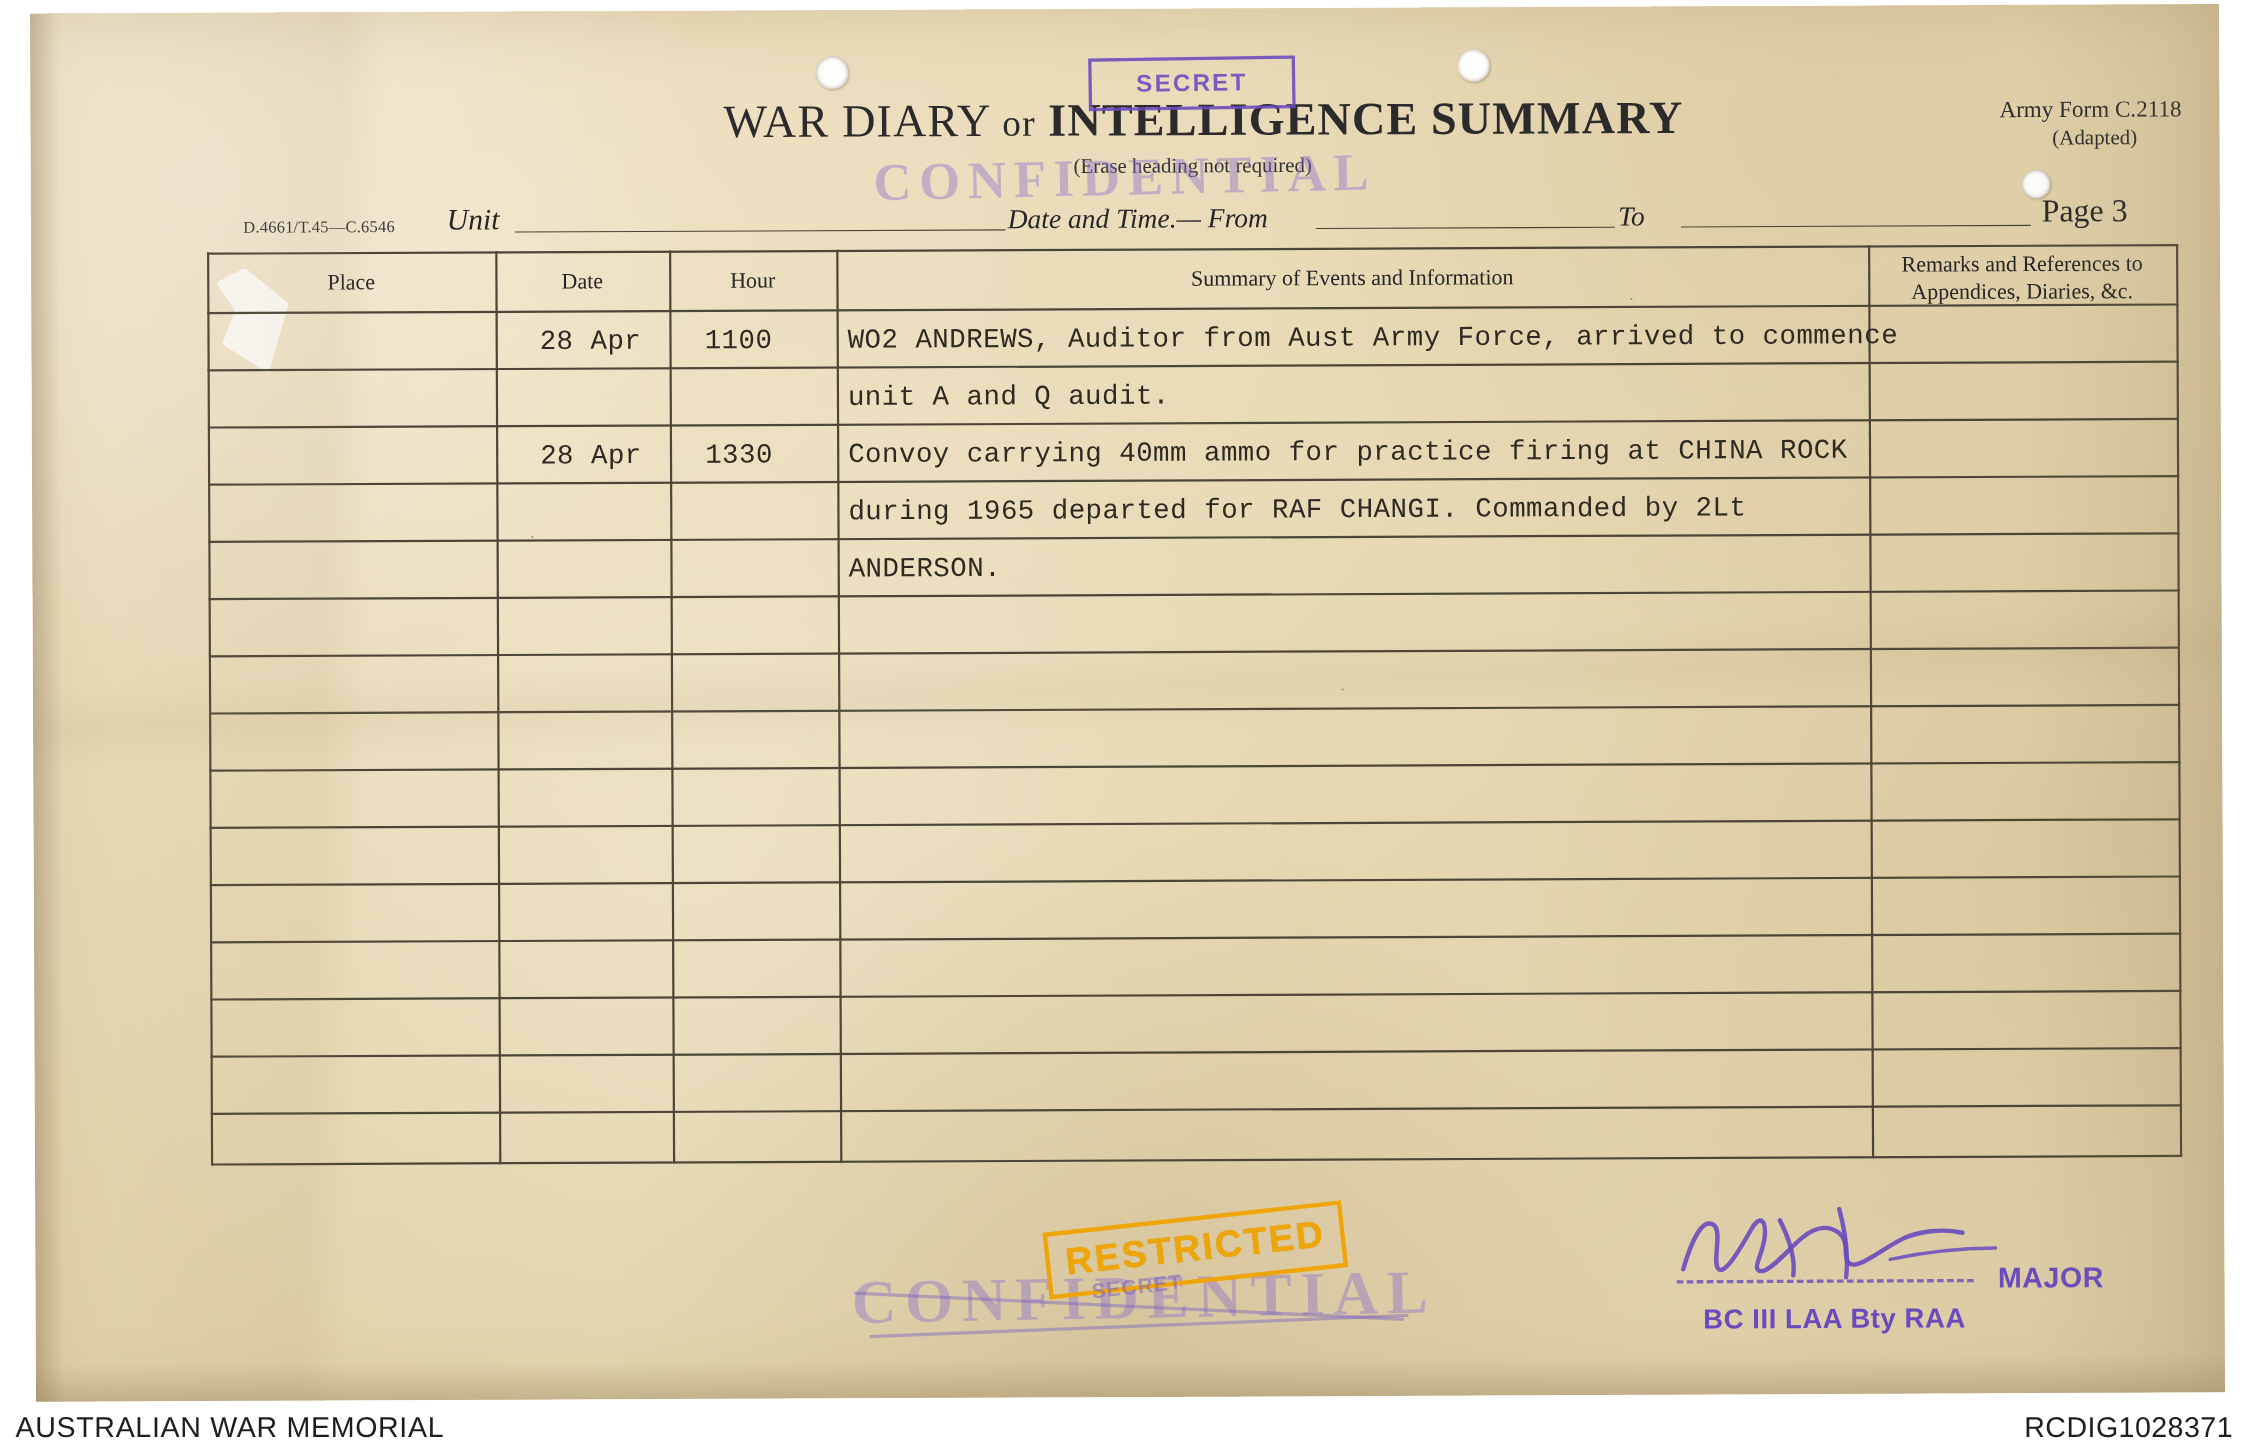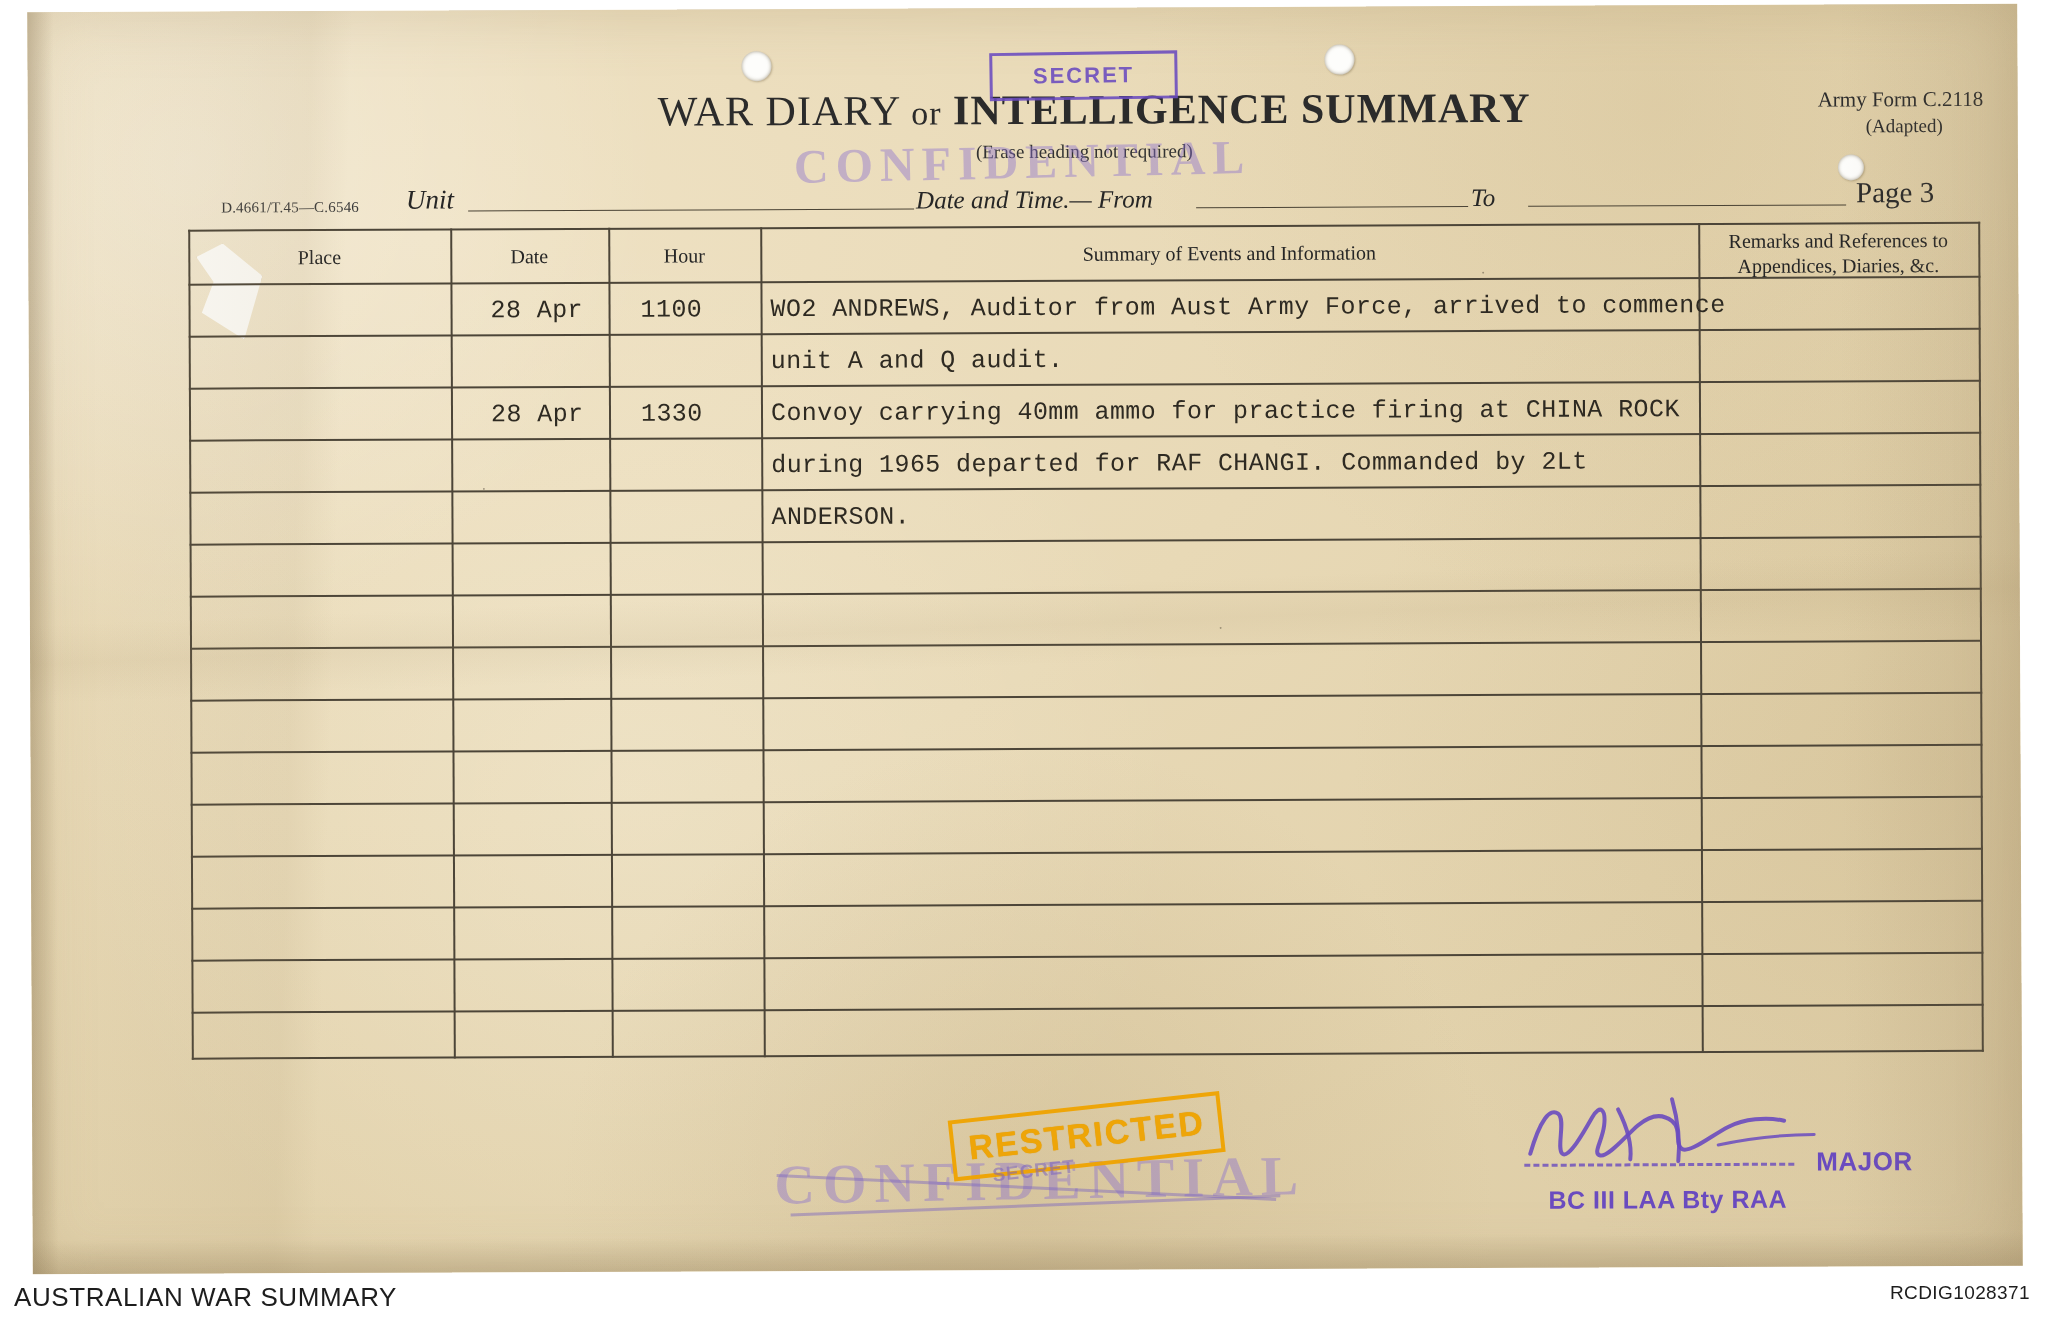--- a/index.html
+++ b/index.html
@@ -343,21 +343,21 @@
     left: 14px; top: 1282px;
     font-family: "Liberation Sans", sans-serif;
     font-size: 26px;
     letter-spacing: 0.6px;
     color: #1d1d1d;
   }
   .footer-right {
     position: absolute;
     right: 18px; top: 1282px;
     font-family: "Liberation Sans", sans-serif;
-    font-size: 19px;
+    font-size: 26px;
     letter-spacing: 0.4px;
     color: #1d1d1d;
   }
 </style>
 </head>
 <body>
 
 <div id="page">
 
   <div id="sheet">
@@ -466,16 +466,16 @@
     <div class="sig-rule"></div>
     <div class="sig-major">MAJOR</div>
     <div class="sig-unit">BC III LAA Bty RAA</div>
 
     <div class="pencil" style="left:1452px; top:258px;">·</div>
     <div class="pencil" style="left:1188px; top:612px;">·</div>
     <div class="pencil" style="left:452px; top:470px;">·</div>
 
   </div>
 
-  <div class="footer-left">AUSTRALIAN WAR SUMMARY</div>
+  <div class="footer-left">AUSTRALIAN WAR MEMORIAL</div>
   <div class="footer-right">RCDIG1028371</div>
 
 </div>
 
 </body></html>

